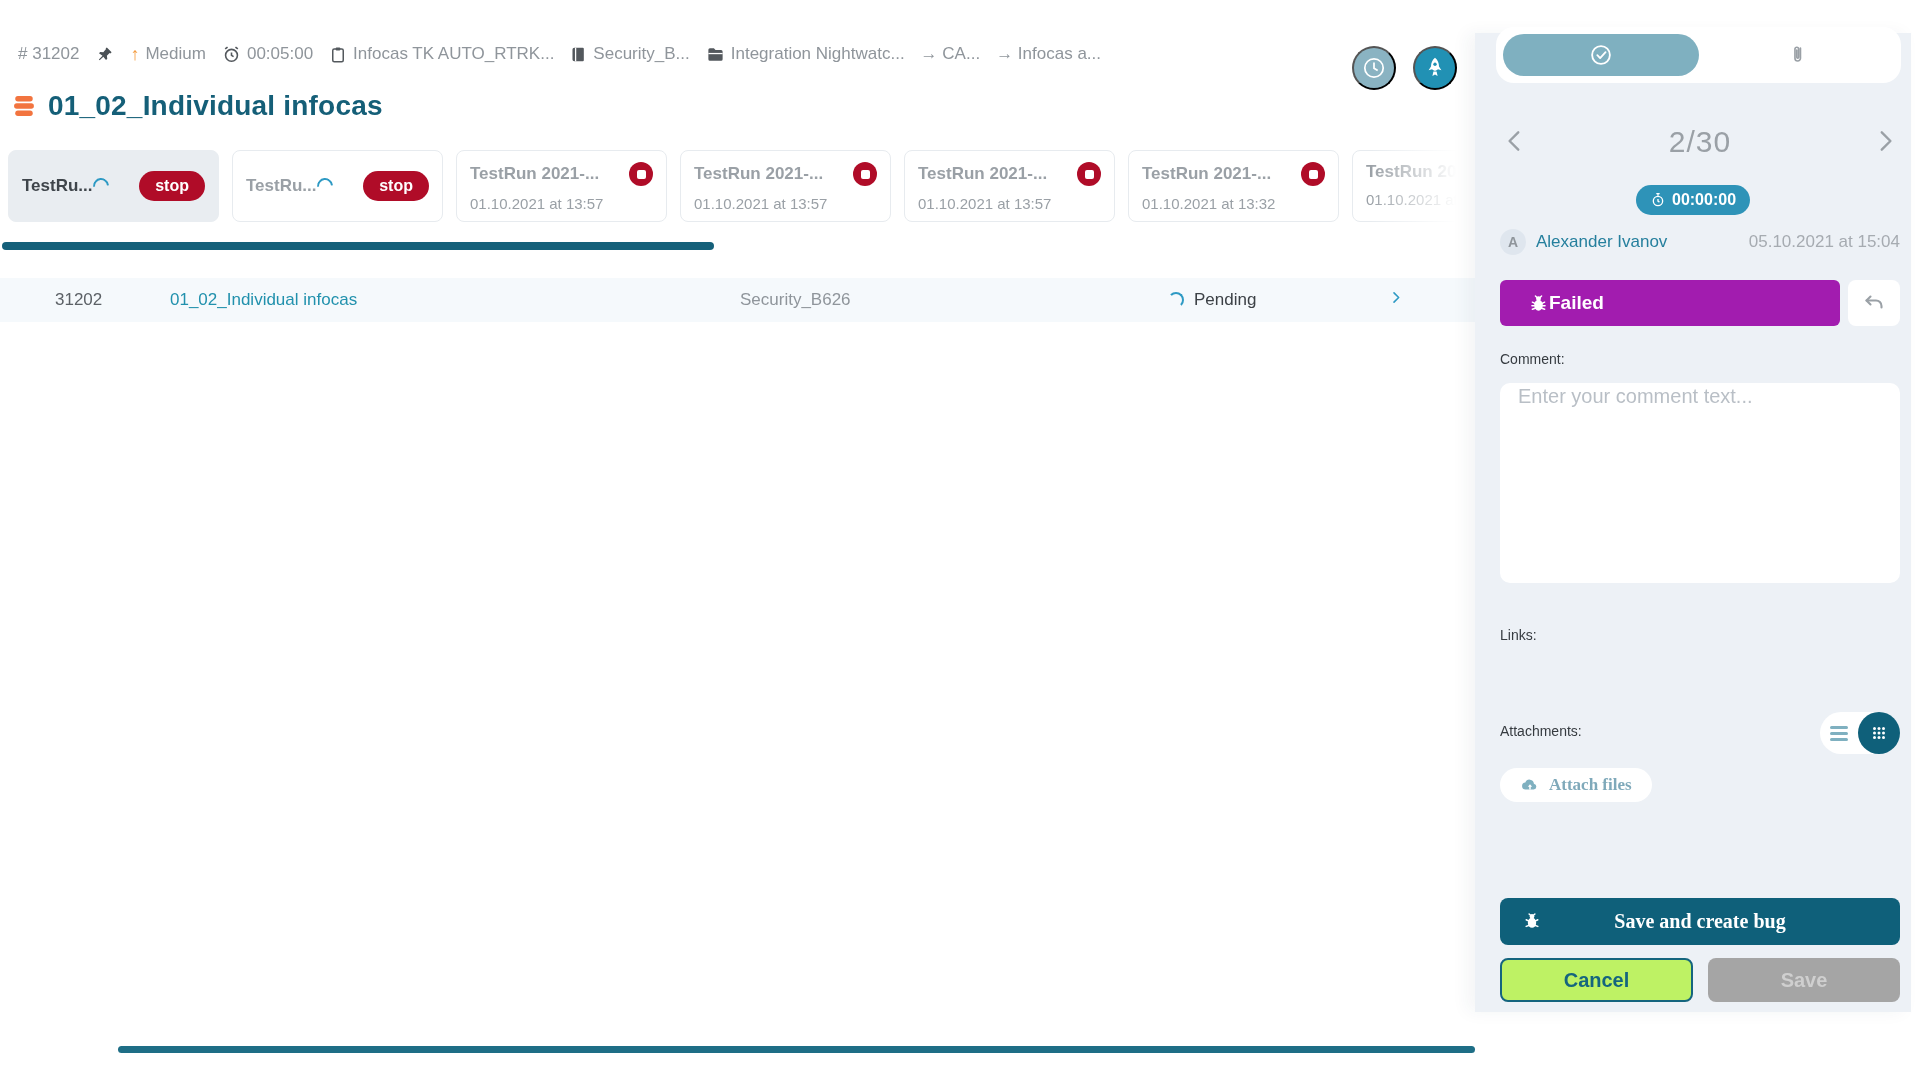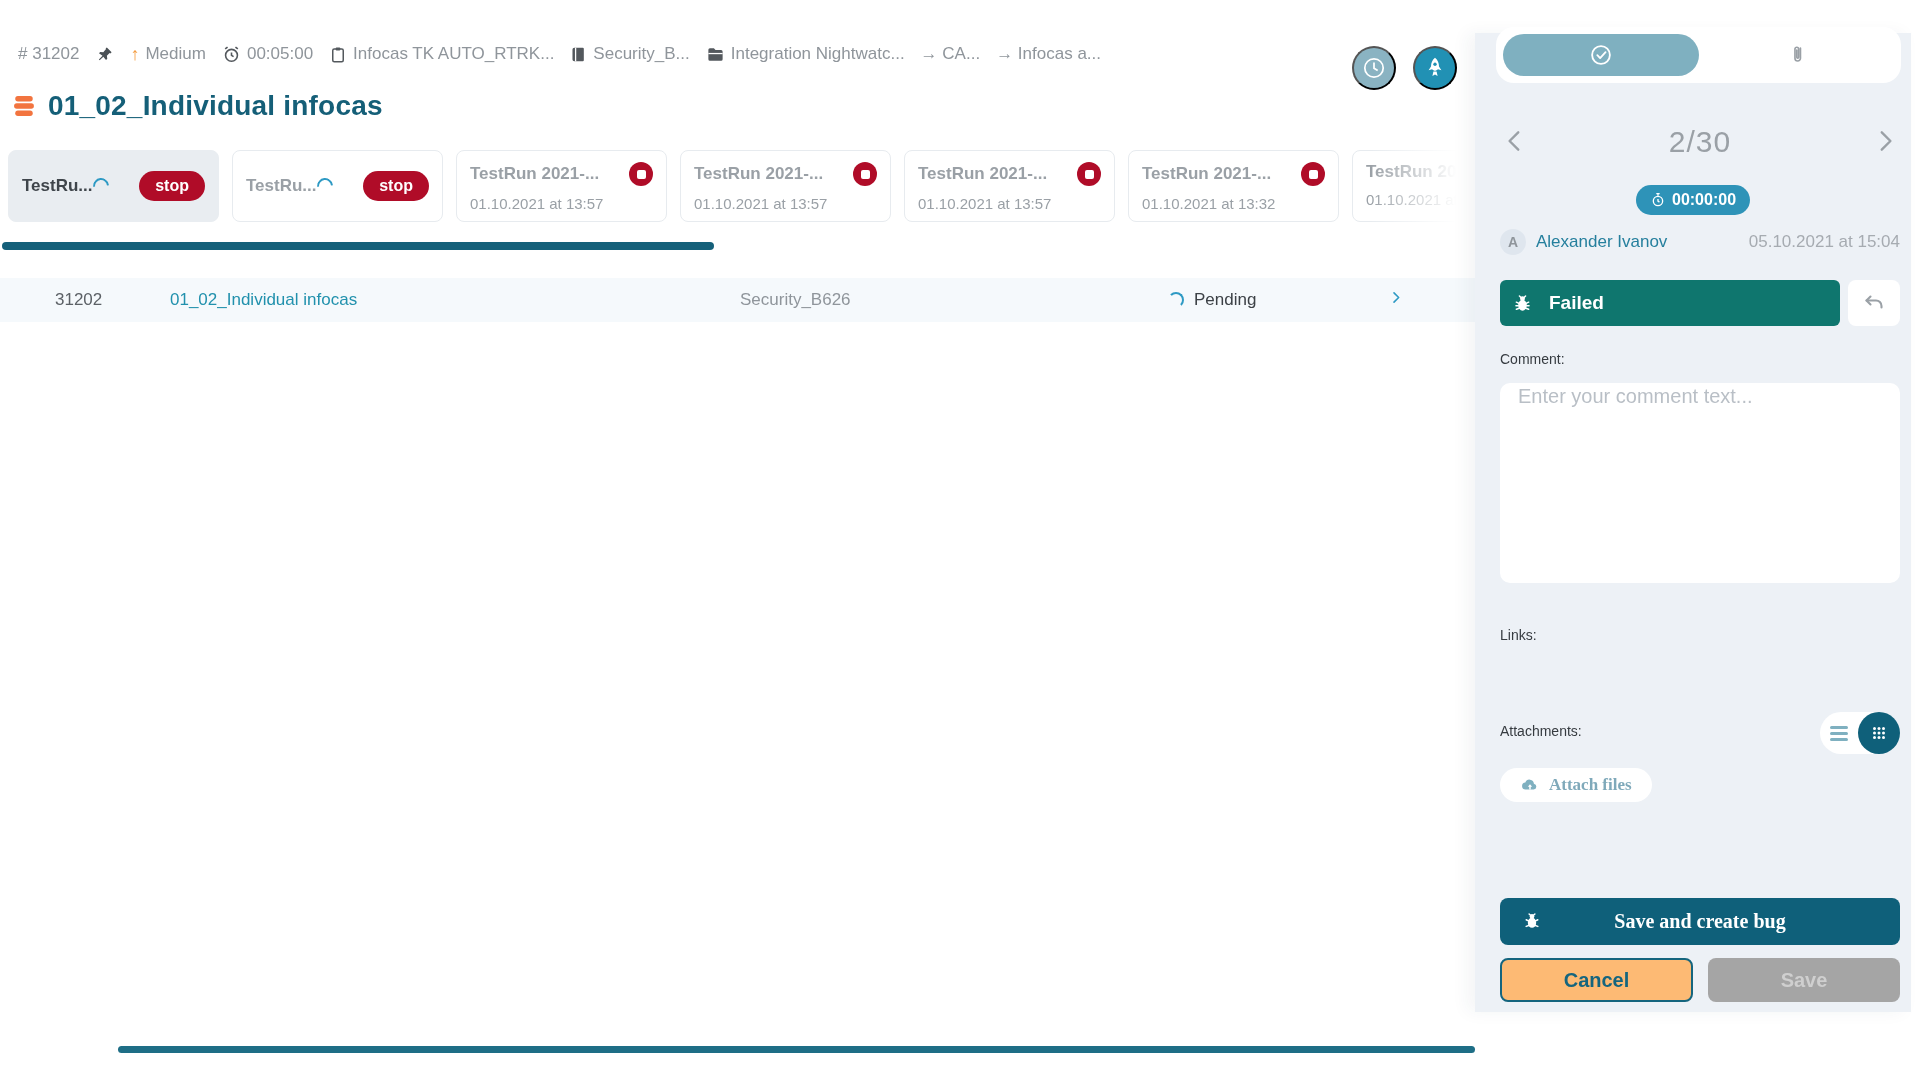--- a/index.html
+++ b/index.html
@@ -70,22 +70,22 @@
   .timer { left:50%; top:152px; transform:translateX(-50%); background:#2e93b8; color:#fff; border:none; cursor:pointer;
            height:30px; border-radius:15px; display:flex; align-items:center; gap:6px; padding:0 14px;
            font-weight:bold; font-size:16px; font-family:"Liberation Sans", sans-serif; }
 
   .author { left:25px; top:196px; width:400px; display:flex; align-items:center; }
   .avatar { width:26px; height:26px; border-radius:50%; background:#dfe6ee; color:#8f959b; font-size:14px; font-weight:bold;
             display:flex; align-items:center; justify-content:center; flex:none; }
   .author .an { margin-left:10px; color:#257f9d; font-size:17px; cursor:pointer; }
   .author .ad { margin-left:auto; color:#a6abb1; font-size:17px; }
 
-  .failed { left:25px; top:247px; width:340px; height:46px; background:#0f766e; border:none; border-radius:6px; cursor:pointer;
-            display:flex; align-items:center; gap:16px; padding-left:12px; color:#fff; font-size:19px; font-weight:bold;
+  .failed { left:25px; top:247px; width:340px; height:46px; background:#a21caf; border:none; border-radius:6px; cursor:pointer;
+            display:flex; align-items:center; gap:0; padding-left:28px; color:#fff; font-size:19px; font-weight:bold;
             font-family:"Liberation Sans", sans-serif; }
   .undo-btn { left:373px; top:247px; width:52px; height:46px; background:#fff; border:none; border-radius:8px; cursor:pointer;
               display:flex; align-items:center; justify-content:center; }
 
   .plabel { color:#363b40; font-size:14px; }
   .lab-comment { left:25px; top:318px; }
   .comment-box { left:25px; top:350px; width:400px; height:200px; border:none; border-radius:10px; background:#fff;
                  padding:2px 18px; font-size:20px; font-family:"Liberation Sans", sans-serif; color:#363b40; resize:none; }
   .comment-box::placeholder { color:#b9bfc6; }
 
@@ -105,21 +105,21 @@
   .grid-btn { margin-left:auto; width:42px; height:42px; border-radius:50%; background:#0f607a; border:none; cursor:pointer;
               display:flex; align-items:center; justify-content:center; }
 
   .attach-files { left:25px; top:735px; height:34px; padding:0 20px; background:#fff; border:none; border-radius:17px; cursor:pointer;
                   display:flex; align-items:center; gap:9px; color:#7fa9ba; font-size:17px; font-weight:bold;
                   font-family:Liberation Serif, serif; }
 
   .save-bug { left:25px; top:865px; width:400px; height:47px; background:#0f607a; border:none; border-radius:8px; cursor:pointer;
               color:#fff; font-size:20px; font-weight:bold; font-family:Liberation Serif, serif; }
   .save-bug .bi { position:absolute; left:22px; top:13px; }
-  .cancel-btn { left:25px; top:925px; width:193px; height:44px; background:#fdba74; border:2px solid #15657e; border-radius:8px;
+  .cancel-btn { left:25px; top:925px; width:193px; height:44px; background:#bef264; border:2px solid #15657e; border-radius:8px;
                 color:#15657e; font-size:20px; font-weight:bold; cursor:pointer; font-family:"Liberation Sans", sans-serif; }
   .save-btn { left:233px; top:925px; width:192px; height:44px; background:#a5a5a5; border:none; border-radius:8px;
               color:#cfcfcf; font-size:20px; font-weight:bold; cursor:pointer; font-family:"Liberation Sans", sans-serif;text-align:center; }
 
   .hscroll { position:absolute; left:118px; top:1046px; width:1357px; height:7px; border-radius:4px; background:#1e6e86; }
 </style>
 </head>
 <body>
 
 <div class="stage">

